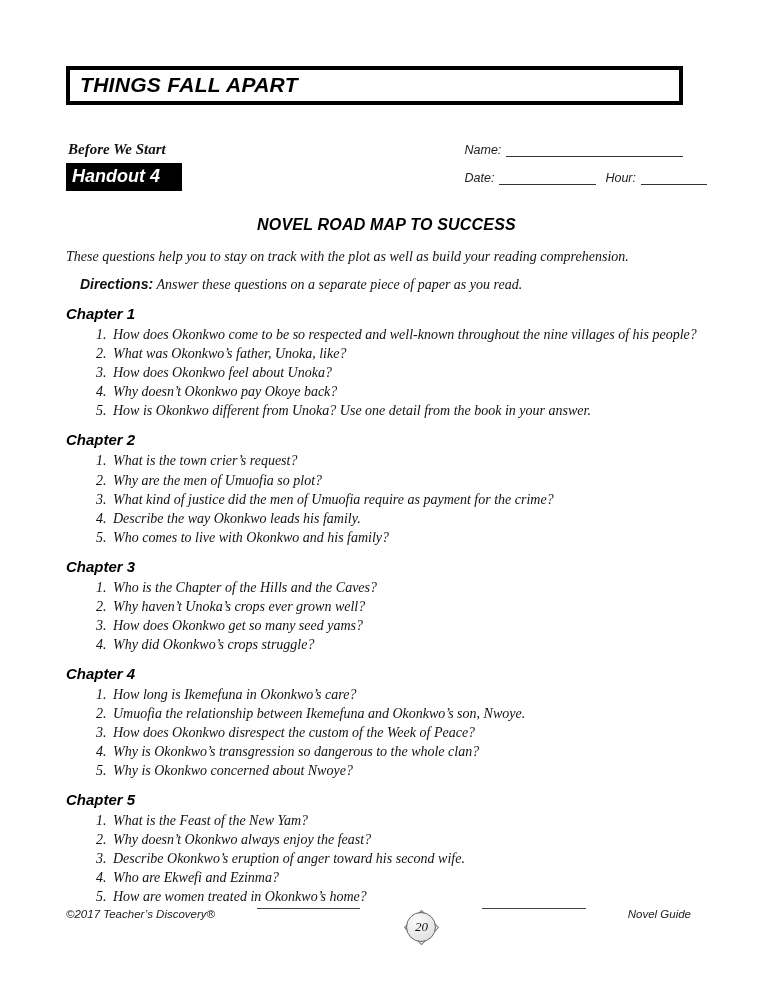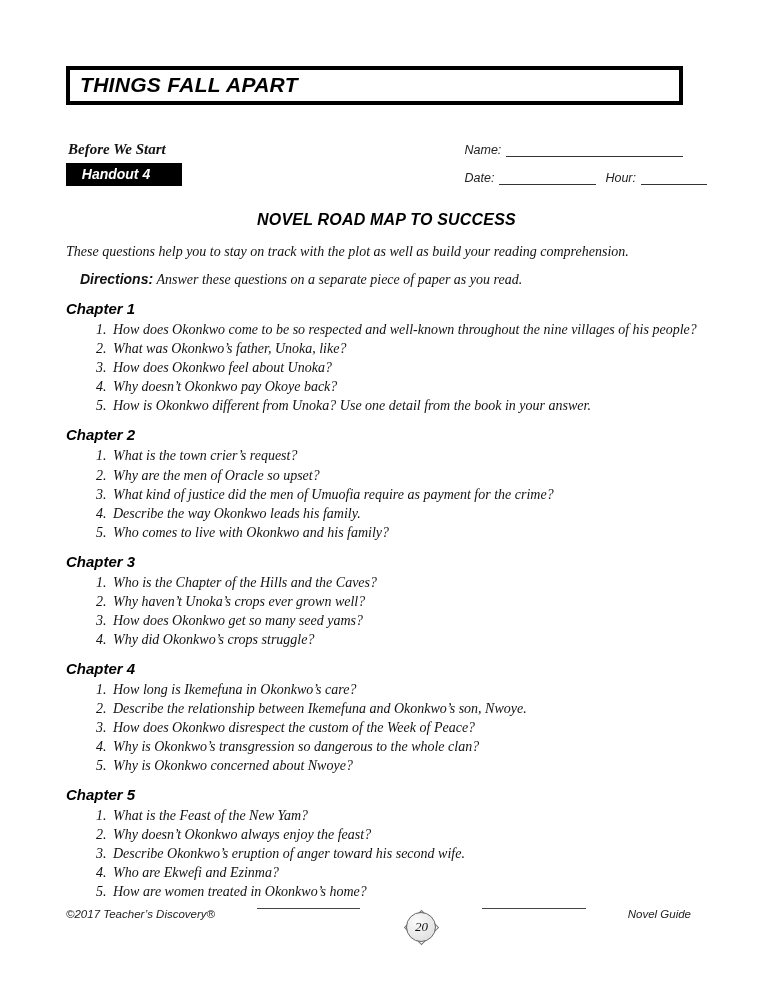--- a/index.html
+++ b/index.html
@@ -48,21 +48,21 @@
     font-family: "Liberation Serif", serif;
     font-weight: bold;
     font-size: 15px;
     margin: 0 0 5px 2px;
   }
   .handout-box {
     background: #000;
     color: #fff;
     font-family: "Liberation Sans", sans-serif;
     font-weight: bold;
-    font-size: 14px;
+    font-size: 18px;
     padding: 3px 16px 4px 0;
     width: 116px;
     text-align: center;
   }
   .fill-ins {
     font-family: "Liberation Sans", sans-serif;
     font-size: 12.5px;
     color: #222;
     padding-top: 2px;
   }
@@ -224,40 +224,40 @@
             <li>What was Okonkwo’s father, Unoka, like?</li>
             <li>How does Okonkwo feel about Unoka?</li>
             <li>Why doesn’t Okonkwo pay Okoye back?</li>
             <li>How is Okonkwo different from Unoka? Use one detail from the book in your answer.</li>
           </ol>
         </section>
         <section class="chapter">
           <h3 class="chapter-title">Chapter 2</h3>
           <ol class="question-list">
             <li>What is the town crier’s request?</li>
-            <li>Why are the men of Oracle so upset?</li>
+            <li>Why are the men of Umuofia so plot?</li>
             <li>What kind of justice did the men of Umuofia require as payment for the crime?</li>
             <li>Describe the way Okonkwo leads his family.</li>
             <li>Who comes to live with Okonkwo and his family?</li>
           </ol>
         </section>
         <section class="chapter">
           <h3 class="chapter-title">Chapter 3</h3>
           <ol class="question-list">
             <li>Who is the Chapter of the Hills and the Caves?</li>
             <li>Why haven’t Unoka’s crops ever grown well?</li>
             <li>How does Okonkwo get so many seed yams?</li>
             <li>Why did Okonkwo’s crops struggle?</li>
           </ol>
         </section>
         <section class="chapter">
           <h3 class="chapter-title">Chapter 4</h3>
           <ol class="question-list">
             <li>How long is Ikemefuna in Okonkwo’s care?</li>
-            <li>Describe the relationship between Ikemefuna and Okonkwo’s son, Nwoye.</li>
+            <li>Umuofia the relationship between Ikemefuna and Okonkwo’s son, Nwoye.</li>
             <li>How does Okonkwo disrespect the custom of the Week of Peace?</li>
             <li>Why is Okonkwo’s transgression so dangerous to the whole clan?</li>
             <li>Why is Okonkwo concerned about Nwoye?</li>
           </ol>
         </section>
         <section class="chapter">
           <h3 class="chapter-title">Chapter 5</h3>
           <ol class="question-list">
             <li>What is the Feast of the New Yam?</li>
             <li>Why doesn’t Okonkwo always enjoy the feast?</li>

